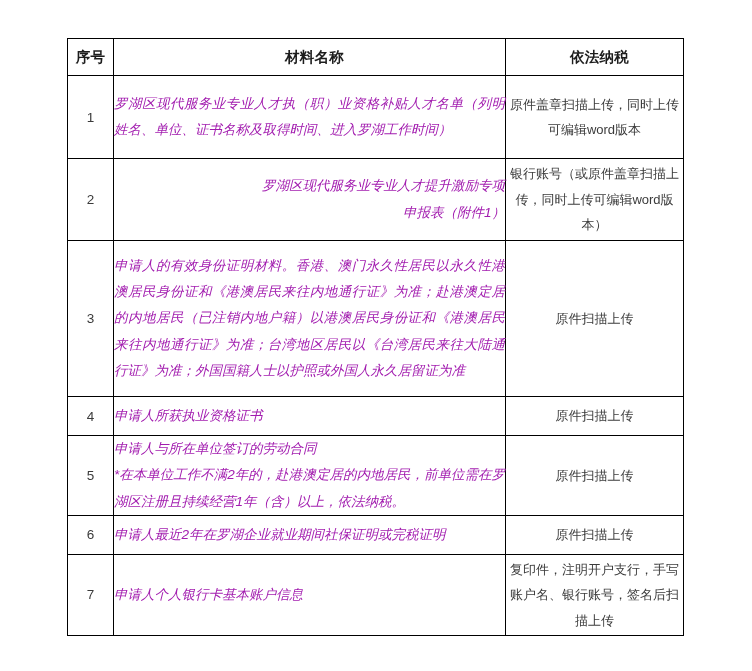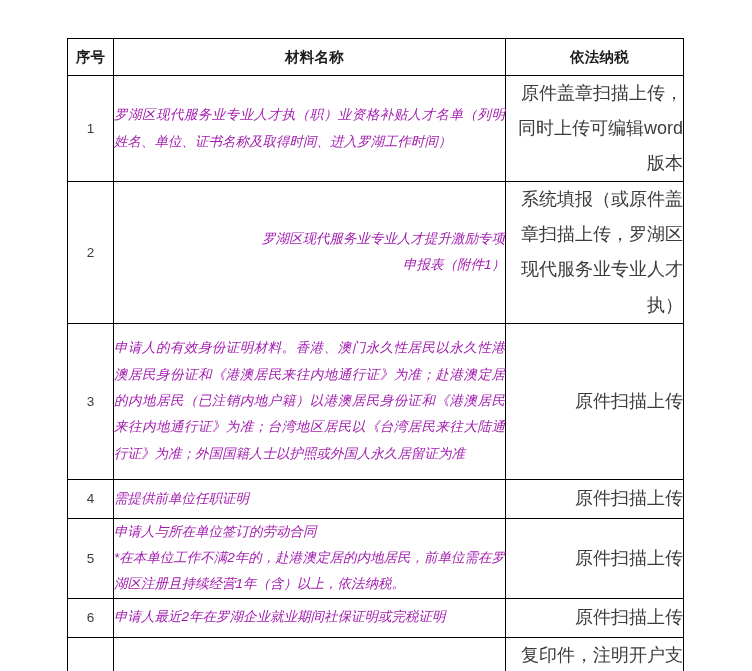--- a/index.html
+++ b/index.html
@@ -66,24 +66,24 @@
     color: #a21caf;
     text-align: justify;
     text-justify: inter-ideograph;
     font-style: italic;
   }
   td.cell-name.center {
     text-align: right;
   }
   td.cell-req {
     padding: 9px 8px 9px 10px;
-    font-size: 18px;
+    font-size: 13px;
     line-height: 1.95;
     color: #3b3b3b;
-    text-align: right;
+    text-align: center;
   }
   .nowrapline { display: block; }
   .cell-name p, .cell-req p {
     margin: 0;
   }
 </style>
 </head>
 <body>
 
 <div class="page">
@@ -108,32 +108,32 @@
           <td class="cell-name">罗湖区现代服务业专业人才执（职）业资格补贴人才名单（列明姓名、单位、证书名称及取得时间、进入罗湖工作时间）</td>
           <td class="cell-req">原件盖章扫描上传，同时上传可编辑word版本</td>
         </tr>
 
         <tr style="height:82px;">
           <td class="cell-no">2</td>
           <td class="cell-name center">
             <p class="nowrapline">罗湖区现代服务业专业人才提升激励专项</p>
             <p class="nowrapline">申报表（附件1）</p>
           </td>
-          <td class="cell-req">系统填报（或原件盖章扫描上传，罗湖区现代服务业专业人才执）</td>
+          <td class="cell-req">银行账号（或原件盖章扫描上传，同时上传可编辑word版本）</td>
         </tr>
 
         <tr style="height:156px;">
           <td class="cell-no">3</td>
           <td class="cell-name">申请人的有效身份证明材料。香港、澳门永久性居民以永久性港澳居民身份证和《港澳居民来往内地通行证》为准；赴港澳定居的内地居民（已注销内地户籍）以港澳居民身份证和《港澳居民来往内地通行证》为准；台湾地区居民以《台湾居民来往大陆通行证》为准；外国国籍人士以护照或外国人永久居留证为准</td>
           <td class="cell-req">原件扫描上传</td>
         </tr>
 
         <tr style="height:39px;">
           <td class="cell-no">4</td>
-          <td class="cell-name">需提供前单位任职证明</td>
+          <td class="cell-name">申请人所获执业资格证书</td>
           <td class="cell-req">原件扫描上传</td>
         </tr>
 
         <tr style="height:78px;">
           <td class="cell-no">5</td>
           <td class="cell-name">
             <p class="nowrapline">申请人与所在单位签订的劳动合同</p>
             <p>*在本单位工作不满2年的，赴港澳定居的内地居民，前单位需在罗湖区注册且持续经营1年（含）以上，依法纳税。</p>
           </td>
           <td class="cell-req">原件扫描上传</td>

